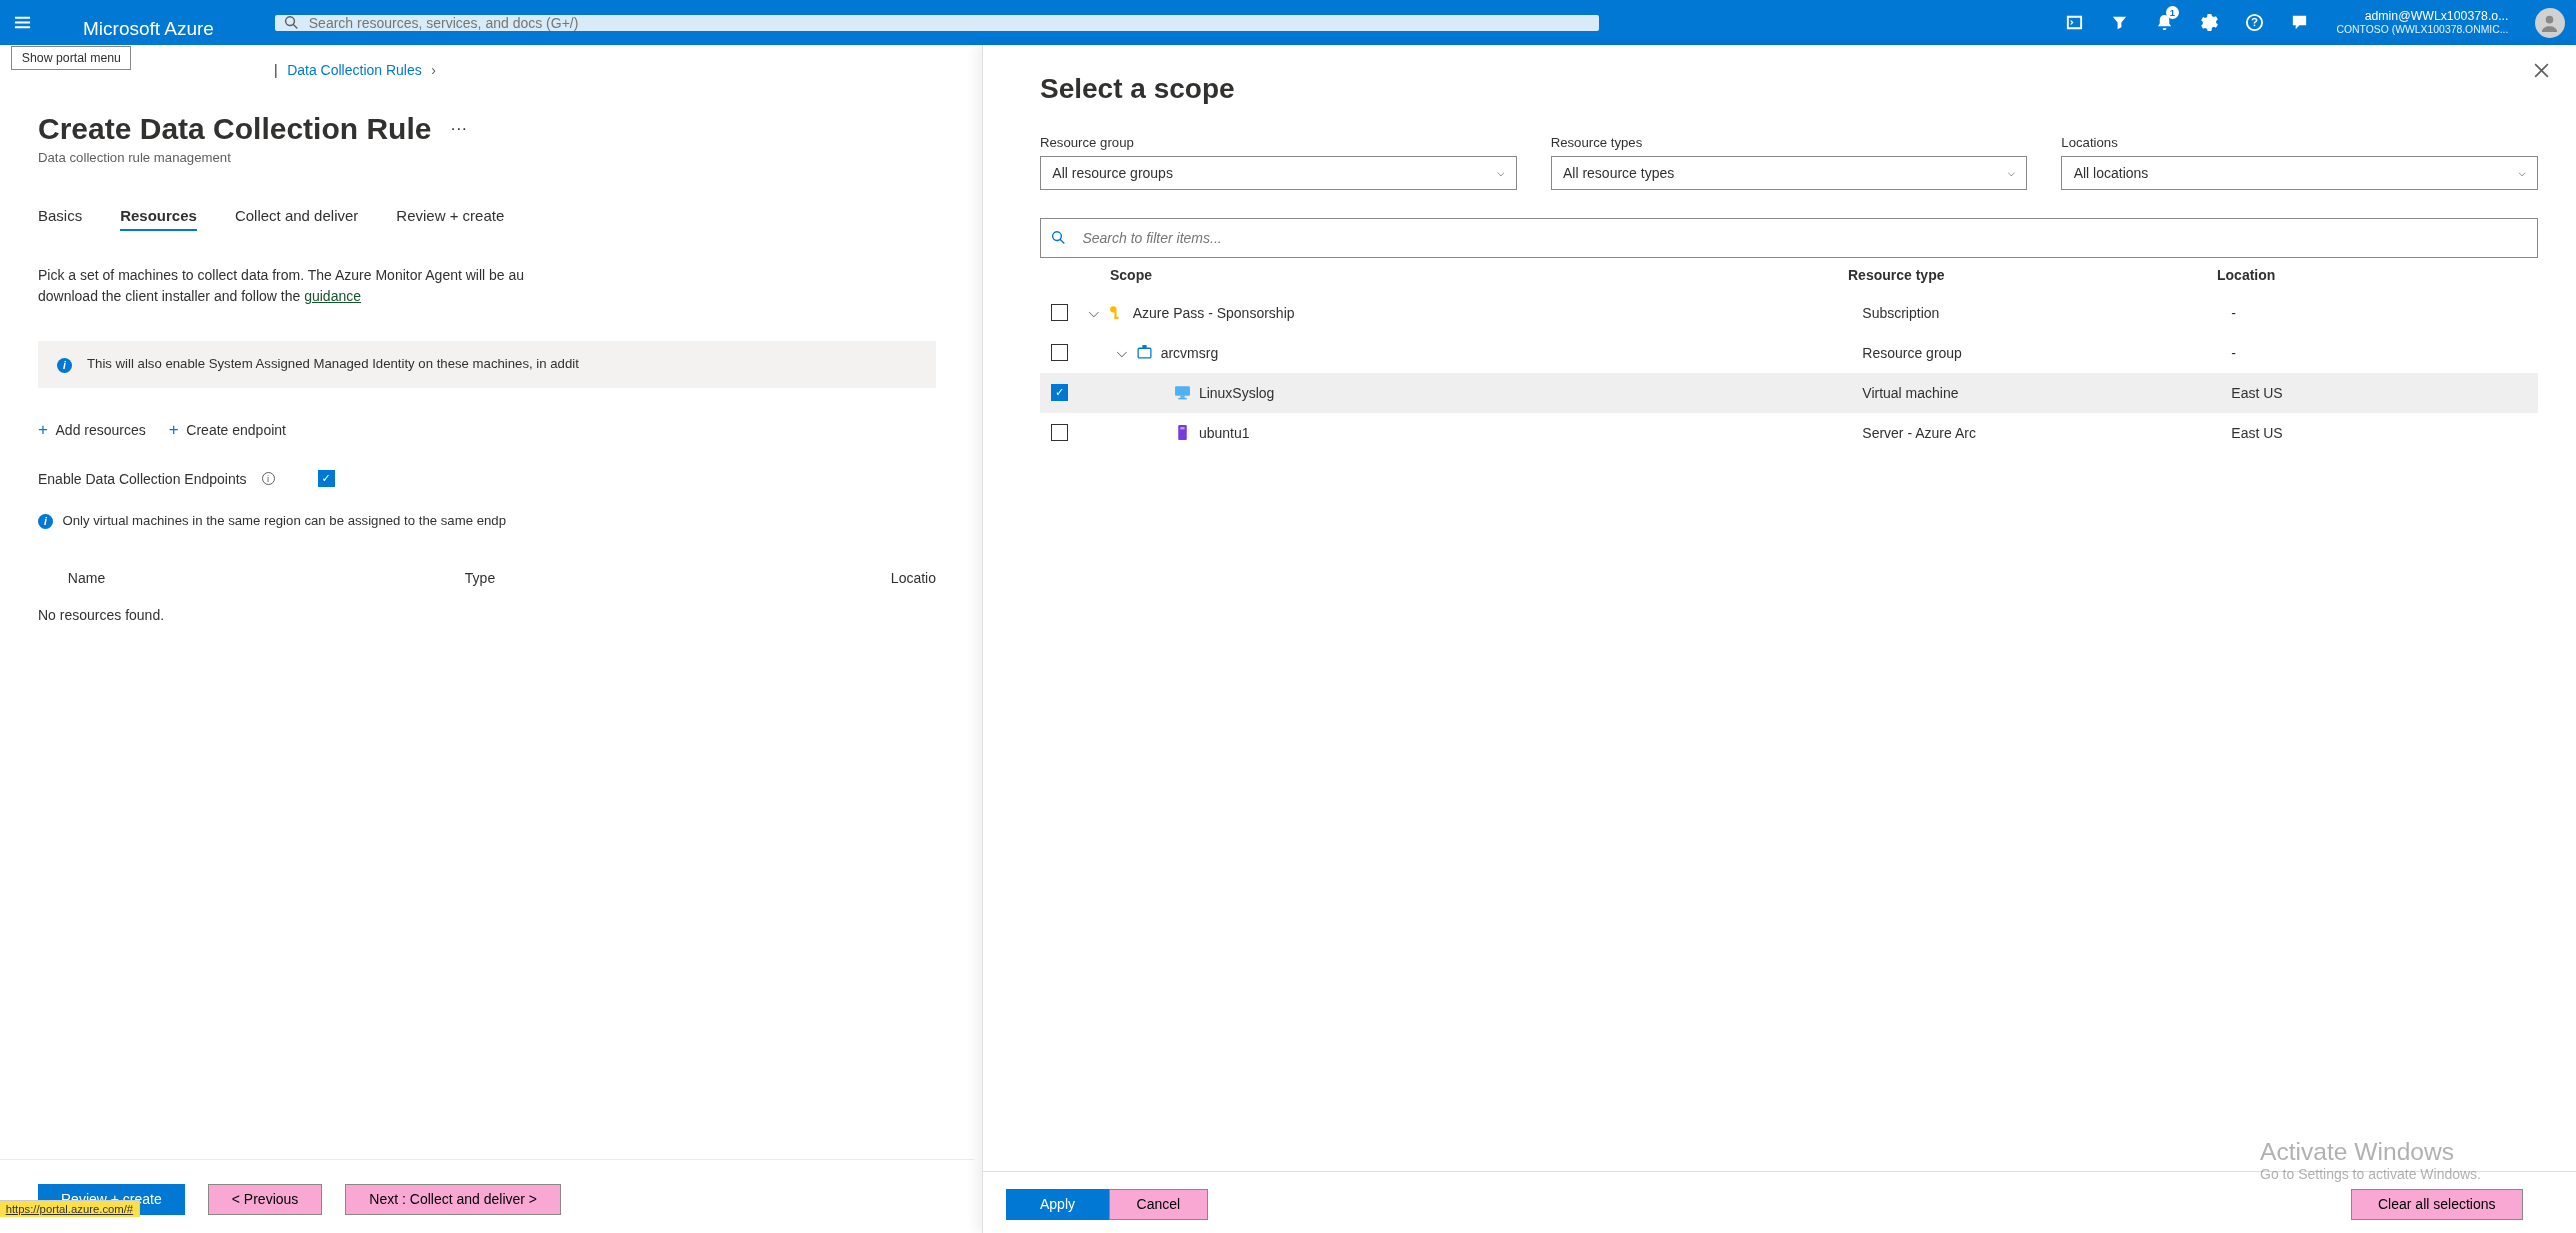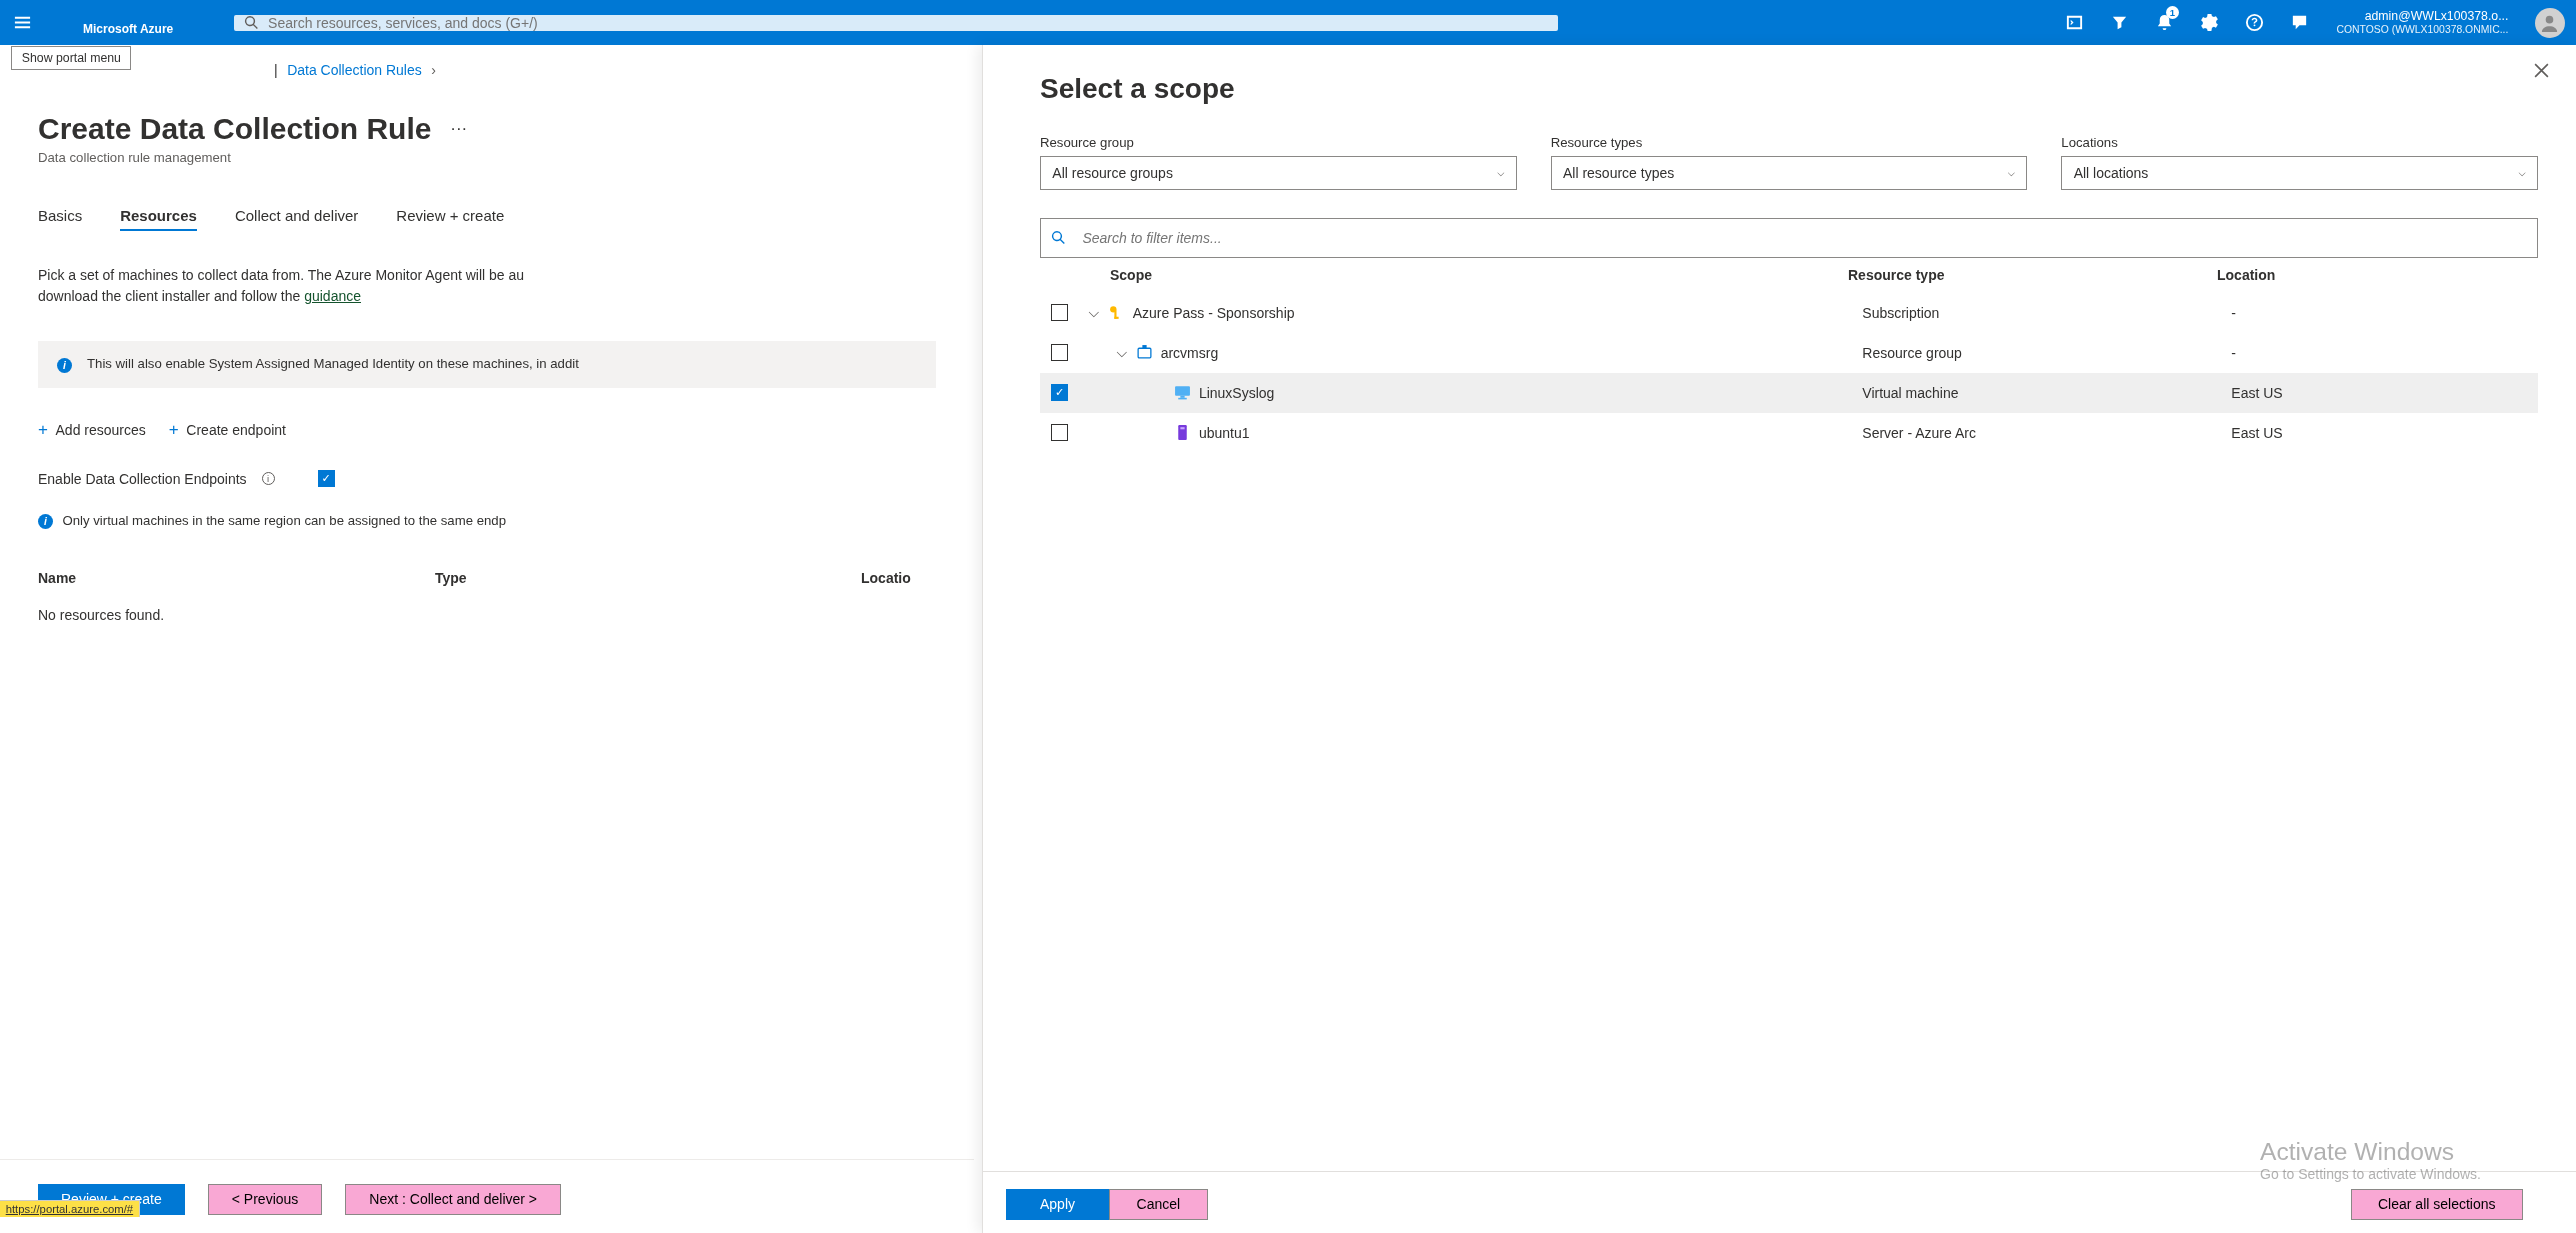--- a/index.html
+++ b/index.html
@@ -2,21 +2,21 @@
 <html><head>
 <meta charset="utf-8">
 <style>
   * { box-sizing: border-box; }
   html, body { margin:0; padding:0; font-family: "Segoe UI", Arial, sans-serif; font-size:13.2px; color:#323130; background:#fff; width:2576px; height:1233px; overflow:hidden; }
 
   
   .topbar { background:#0078d4; color:#fff; height:45px; display:flex; align-items:center; width:100%; }
   .hamburger { width:45px; height:45px; display:flex; align-items:center; justify-content:center; cursor:pointer; }
   .hamburger svg { width:19px; height:19px; fill:#fff; }
-  .brand { font-weight:700; font-size:12px; padding:0 19px 0 38px; white-space:nowrap;margin-top:12px; }
+  .brand { font-weight:400; font-size:19px; padding:0 19px 0 38px; white-space:nowrap;margin-top:12px; }
   .searchbar { flex:0 0 auto; width:1324px; margin-left:42px; background:rgba(255,255,255,.85); color:#333; border-radius:1.9px; height:16px; display:flex; align-items:center; padding:0 9.5px; }
   .searchbar input { border:none; outline:none; background:transparent; width:100%; font-size:14px; color:#333; }
   .search-icon { width:15px; height:15px; fill:#605e5c; margin-right:7.6px; }
   .topbar-right { margin-left:auto; display:flex; align-items:center; height:100%; }
   .top-icon { width:45px; height:45px; display:flex; align-items:center; justify-content:center; cursor:pointer; position:relative; }
   .top-icon svg { width:19px; height:19px; fill:#fff; }
   .badge { position:absolute; top:5.7px; right:7.6px; background:#fff; color:#0078d4; font-size:9.5px; min-width:13.2px; height:13.2px; border-radius:6.6px; display:flex; align-items:center; justify-content:center; font-weight:600; }
   .account { padding:0 15px; text-align:right; font-size:12.3px; line-height:1.2; }
   .account .sub { font-size:10.4px; opacity:.9; }
   .avatar { width:30px; height:30px; border-radius:50%; background:#d1d1d1; margin:0 11.3px; display:flex; align-items:center; justify-content:center; }
@@ -53,21 +53,21 @@
   .plus { color:#0078d4; font-size:17px; font-weight:400; }
 
   .endpoints-row { display:flex; align-items:center; gap:15px; margin-top:30px; font-size:14px; }
   .help-icon { width:13.2px; height:13.2px; border:0.9px solid #605e5c; border-radius:50%; display:inline-flex; align-items:center; justify-content:center; font-size:9.5px; color:#605e5c; }
   .checkbox { width:17px; height:17px; border:0.9px solid #323130; display:inline-flex; align-items:center; justify-content:center; cursor:pointer; }
   .checkbox.checked { background:#0078d4; border-color:#0078d4; }
   .checkbox.checked::after { content:"✓"; color:#fff; font-size:11.3px; }
 
   .warn-row { display:flex; align-items:center; gap:9.5px; margin-top:24.6px; font-size:13.2px; }
 
-  .res-table-head { display:flex; margin-top:34px; font-weight:700; font-size:14px; padding:7.6px 0; }
+  .res-table-head { display:flex; margin-top:34px; font-weight:400; font-size:14px; padding:7.6px 0;justify-content:flex-end; }
   .res-col-name { width:397px; }
   .res-col-type { width:426px; }
   .res-col-loc { }
   .empty { padding:13.2px 0; font-size:14px; }
 
   
   .footer { position:absolute; bottom:13.2px; left:0; height:61px; width:974px; display:flex; align-items:center; gap:23px; padding-left:38px; border-top:0.9px solid #edebe9; background:#fff; padding-top:19px; }
   .btn-primary { background:#0078d4; color:#fff; border:none; padding:7.6px 23px; font-size:14px; cursor:pointer; }
   .btn-secondary { background:#f9a8d4; border:0.9px solid #8a8886; padding:6.6px 23px; font-size:14px; cursor:pointer; }
   .status-url { position:absolute; bottom:16px; left:0; font-size:11.3px; background:#fde047; border:0.9px solid #ccc; border-left:none; border-bottom:none; padding:1.9px 5.7px; color:#333;text-decoration:underline; }

